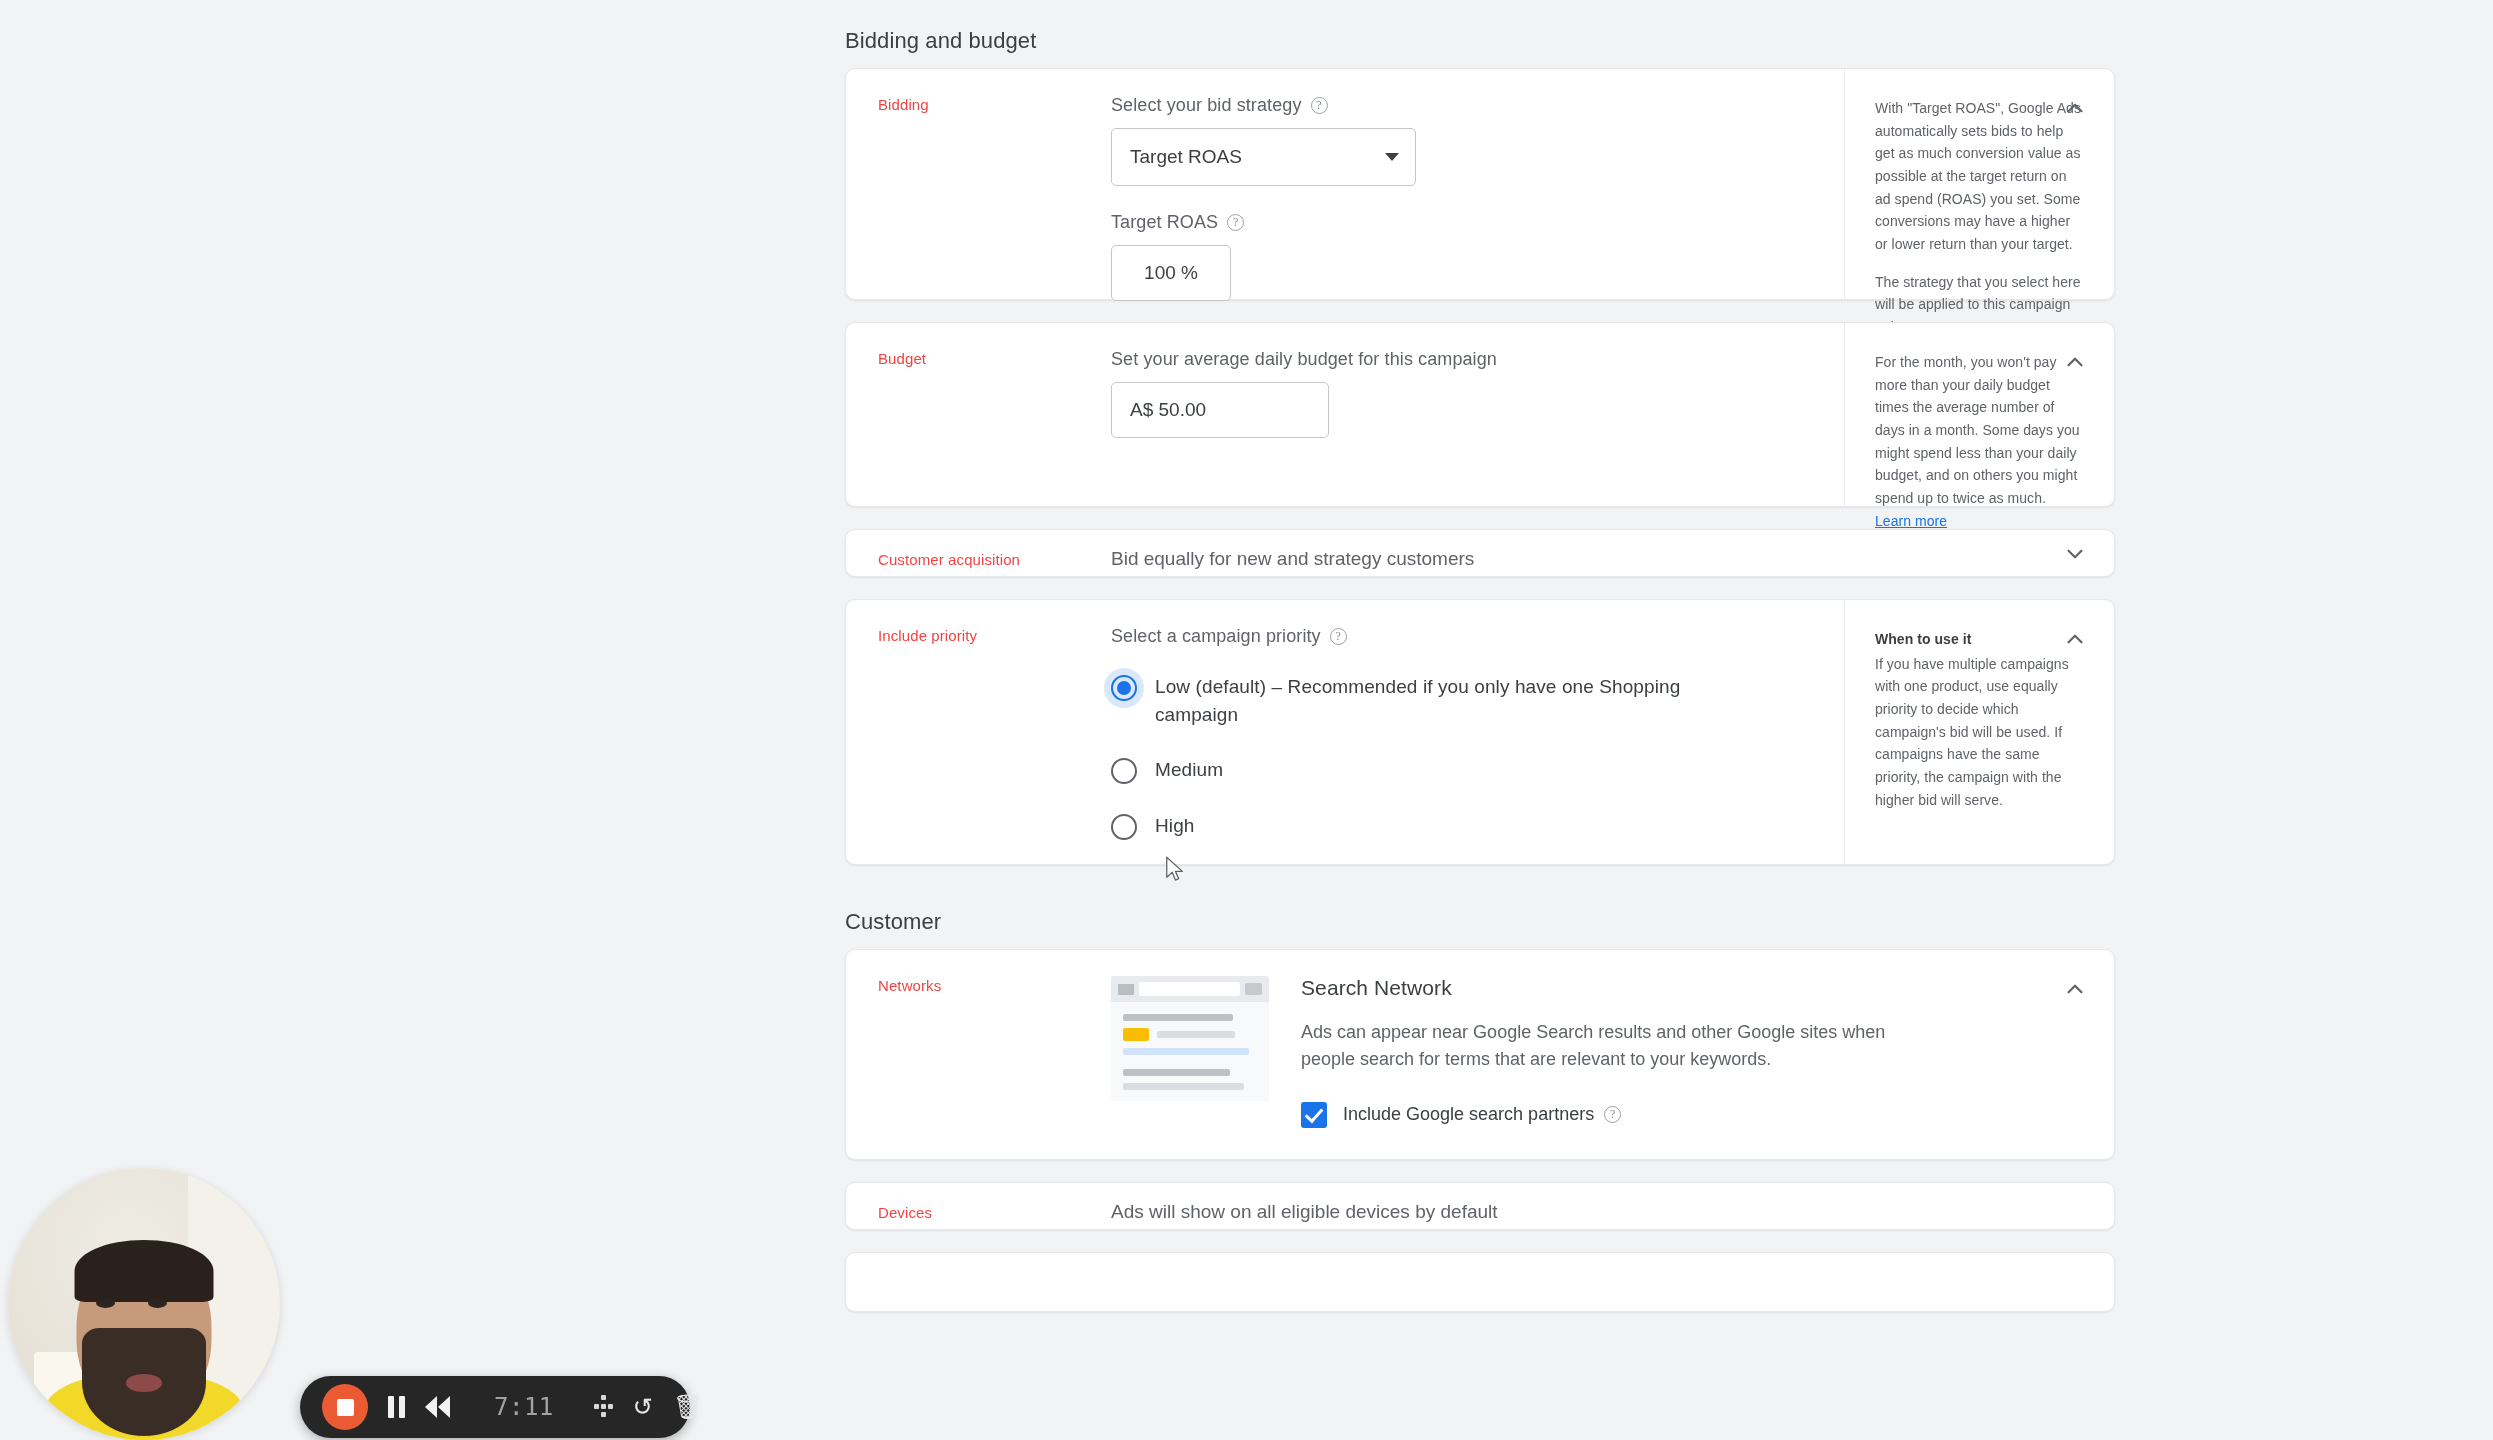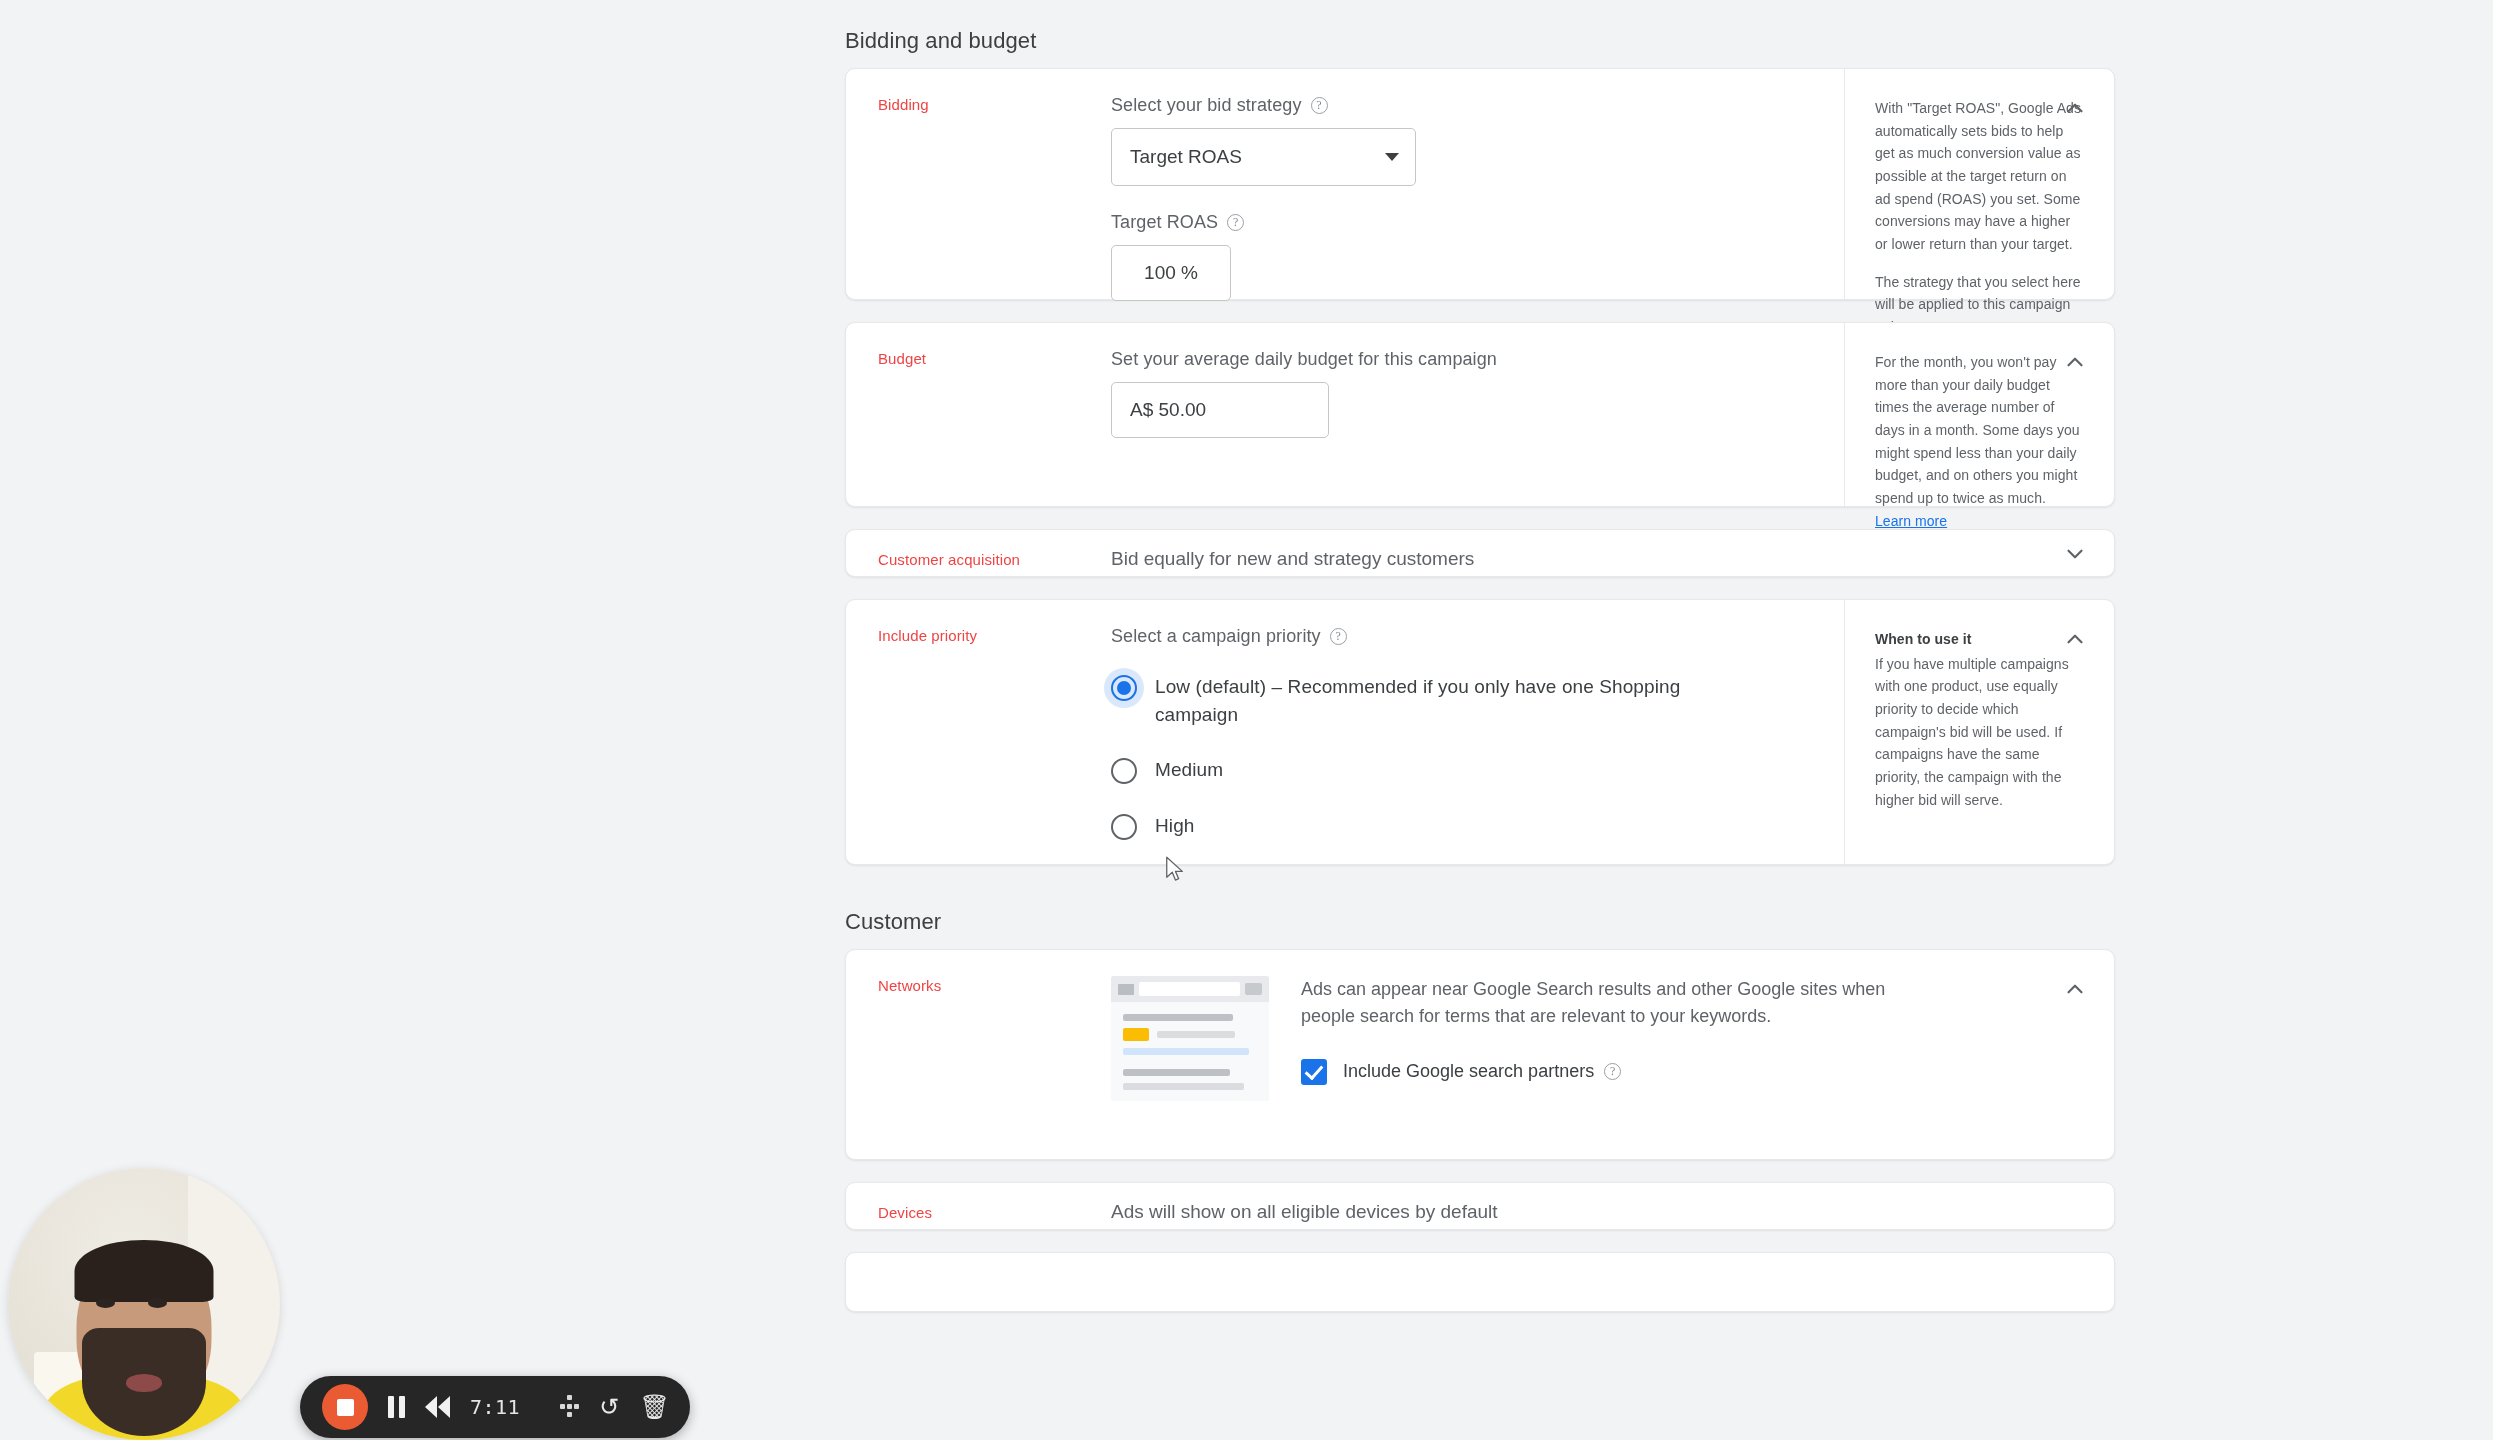--- a/index.html
+++ b/index.html
@@ -169,21 +169,21 @@
     display: flex; align-items: center; justify-content: center; cursor: pointer; flex: 0 0 46px;
   }
   .rec-stop span { width: 17px; height: 17px; background: #fff; border-radius: 2px; display: block; }
   .rec-pause { display: flex; gap: 5px; cursor: pointer; }
   .rec-pause i { width: 6px; height: 22px; background: #f1f1f1; border-radius: 1px; display: block; }
   .rec-rewind { display: flex; gap: 1px; cursor: pointer; }
   .rec-rewind i {
     width: 0; height: 0; border-top: 11px solid transparent; border-bottom: 11px solid transparent;
     border-right: 12px solid #f1f1f1; display: block;
   }
-  .rec-time { color: #e5e5e5; font-size: 20px; font-family: "DejaVu Sans Mono", monospace; letter-spacing: .5px; }
+  .rec-time { color: #a3a3a3; font-size: 24px; font-family: "DejaVu Sans Mono", monospace; letter-spacing: .5px; margin-left: 24px; }
   .rec-div { width: 1px; height: 30px; background: #555; }
   .rec-grip { width: 24px; height: 24px; display: grid; grid-template-columns: repeat(3,1fr); grid-gap: 2px; cursor: grab; }
   .rec-grip i { width: 5px; height: 5px; background: #d8d8d8; border-radius: 1px; display: block; }
   .rec-grip i.hid { background: transparent; }
   .rec-icon { color: #e8e8e8; font-size: 24px; cursor: pointer; line-height: 1; }
 
   
   .cursor-ptr { position: absolute; left: 1164px; top: 855px; width: 22px; height: 30px; pointer-events: none; }
 </style>
 </head>
@@ -328,20 +328,21 @@
                 <span class="serp-adbadge"></span>
                 <span class="serp-line light" style="width:58%; margin:0;"></span>
               </div>
               <div class="serp-line blue" style="width:94%"></div>
               <div class="serp-line" style="width:80%; margin-top:14px;"></div>
               <div class="serp-line light" style="width:90%"></div>
             </div>
           </div>
 
           <div class="network-text">
+            <div class="network-title">Search Network</div>
             <div class="network-desc">Ads can appear near Google Search results and other Google sites when people search for terms that are relevant to your keywords.</div>
             <div class="check-row">
               <span class="checkbox"></span>
               <span class="check-label">
                 <span>Include Google search partners</span>
                 <span class="help-circle">?</span>
               </span>
             </div>
           </div>
         </div>

